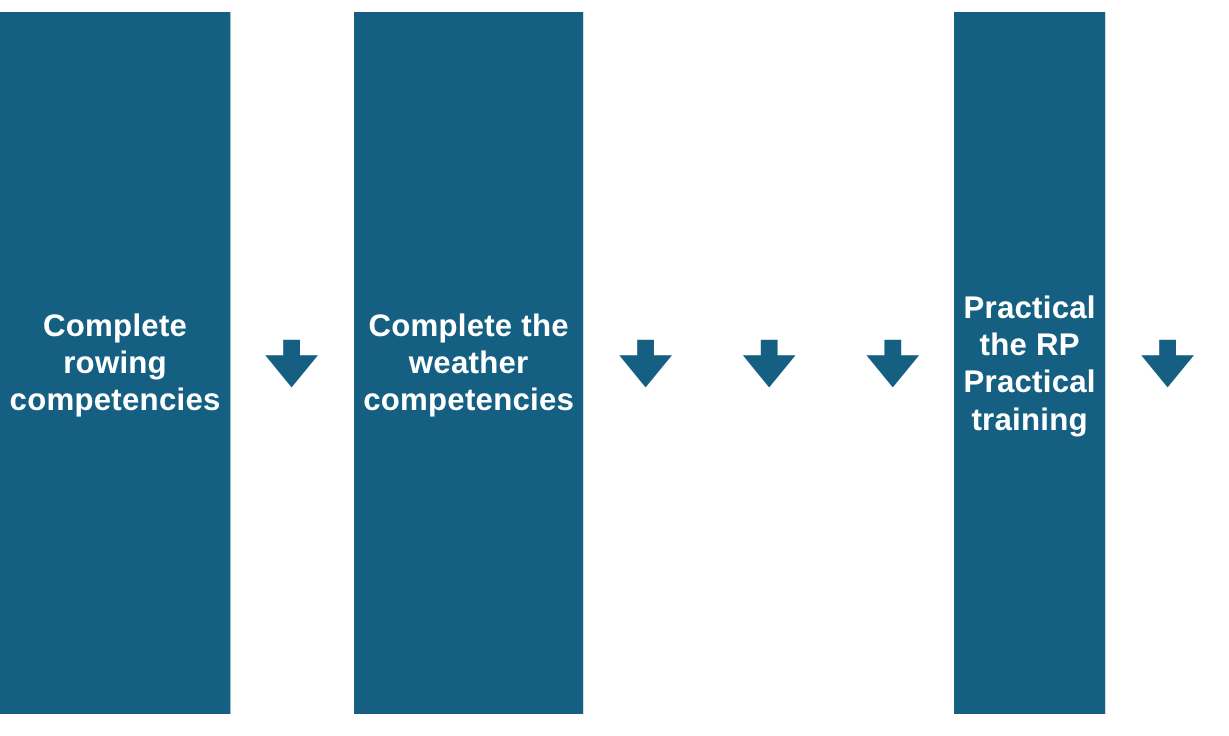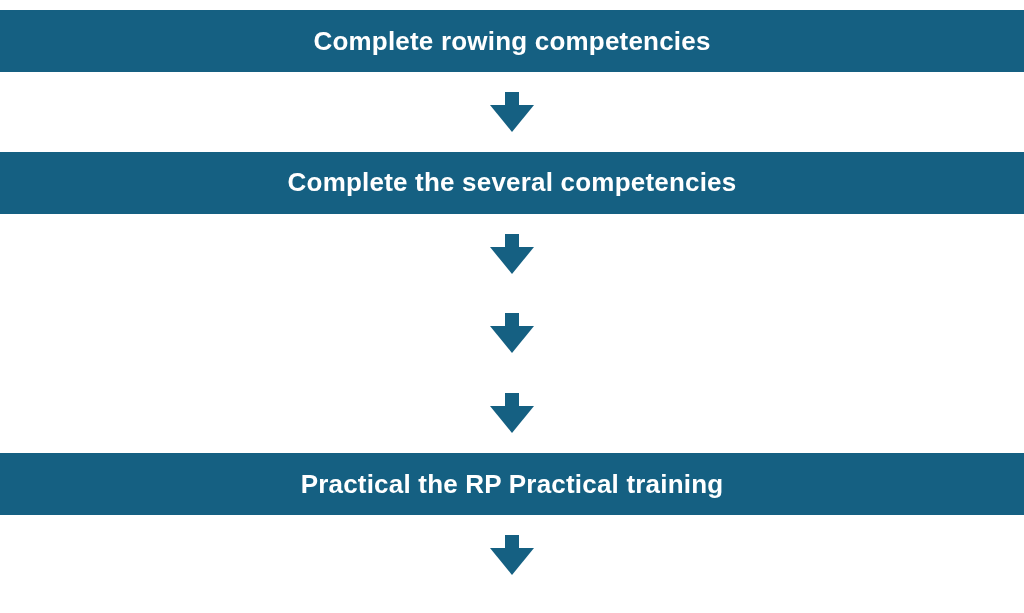--- a/index.html
+++ b/index.html
@@ -10,21 +10,20 @@
     margin: 0;
     padding: 0;
     background: #ffffff;
   }
   .canvas {
     width: 1024px;
     height: 613px;
     box-sizing: border-box;
     padding: 10px 0 18px 0;
     display: flex;
-    flex-direction: column;
     background: #ffffff;
     font-family: "Liberation Sans", sans-serif;
     overflow: hidden;
   }
   .step-bar {
     flex: 0 0 62px;
     background: var(--accent);
     color: var(--text);
     display: flex;
     align-items: center;
@@ -59,21 +58,21 @@
   </div>
 
   <div class="arrow-row">
     <svg width="44" height="40" viewBox="0 0 44 40">
       <rect class="arrow-fill" x="15" y="0" width="14" height="15"></rect>
       <polygon class="arrow-fill" points="0,13 44,13 22,40"></polygon>
     </svg>
   </div>
 
   <div class="step-bar">
-    <span>Complete the several competencies</span>
+    <span>Complete the weather competencies</span>
   </div>
 
   <div class="arrow-row">
     <svg width="44" height="40" viewBox="0 0 44 40">
       <rect class="arrow-fill" x="15" y="0" width="14" height="15"></rect>
       <polygon class="arrow-fill" points="0,13 44,13 22,40"></polygon>
     </svg>
   </div>
 
 

